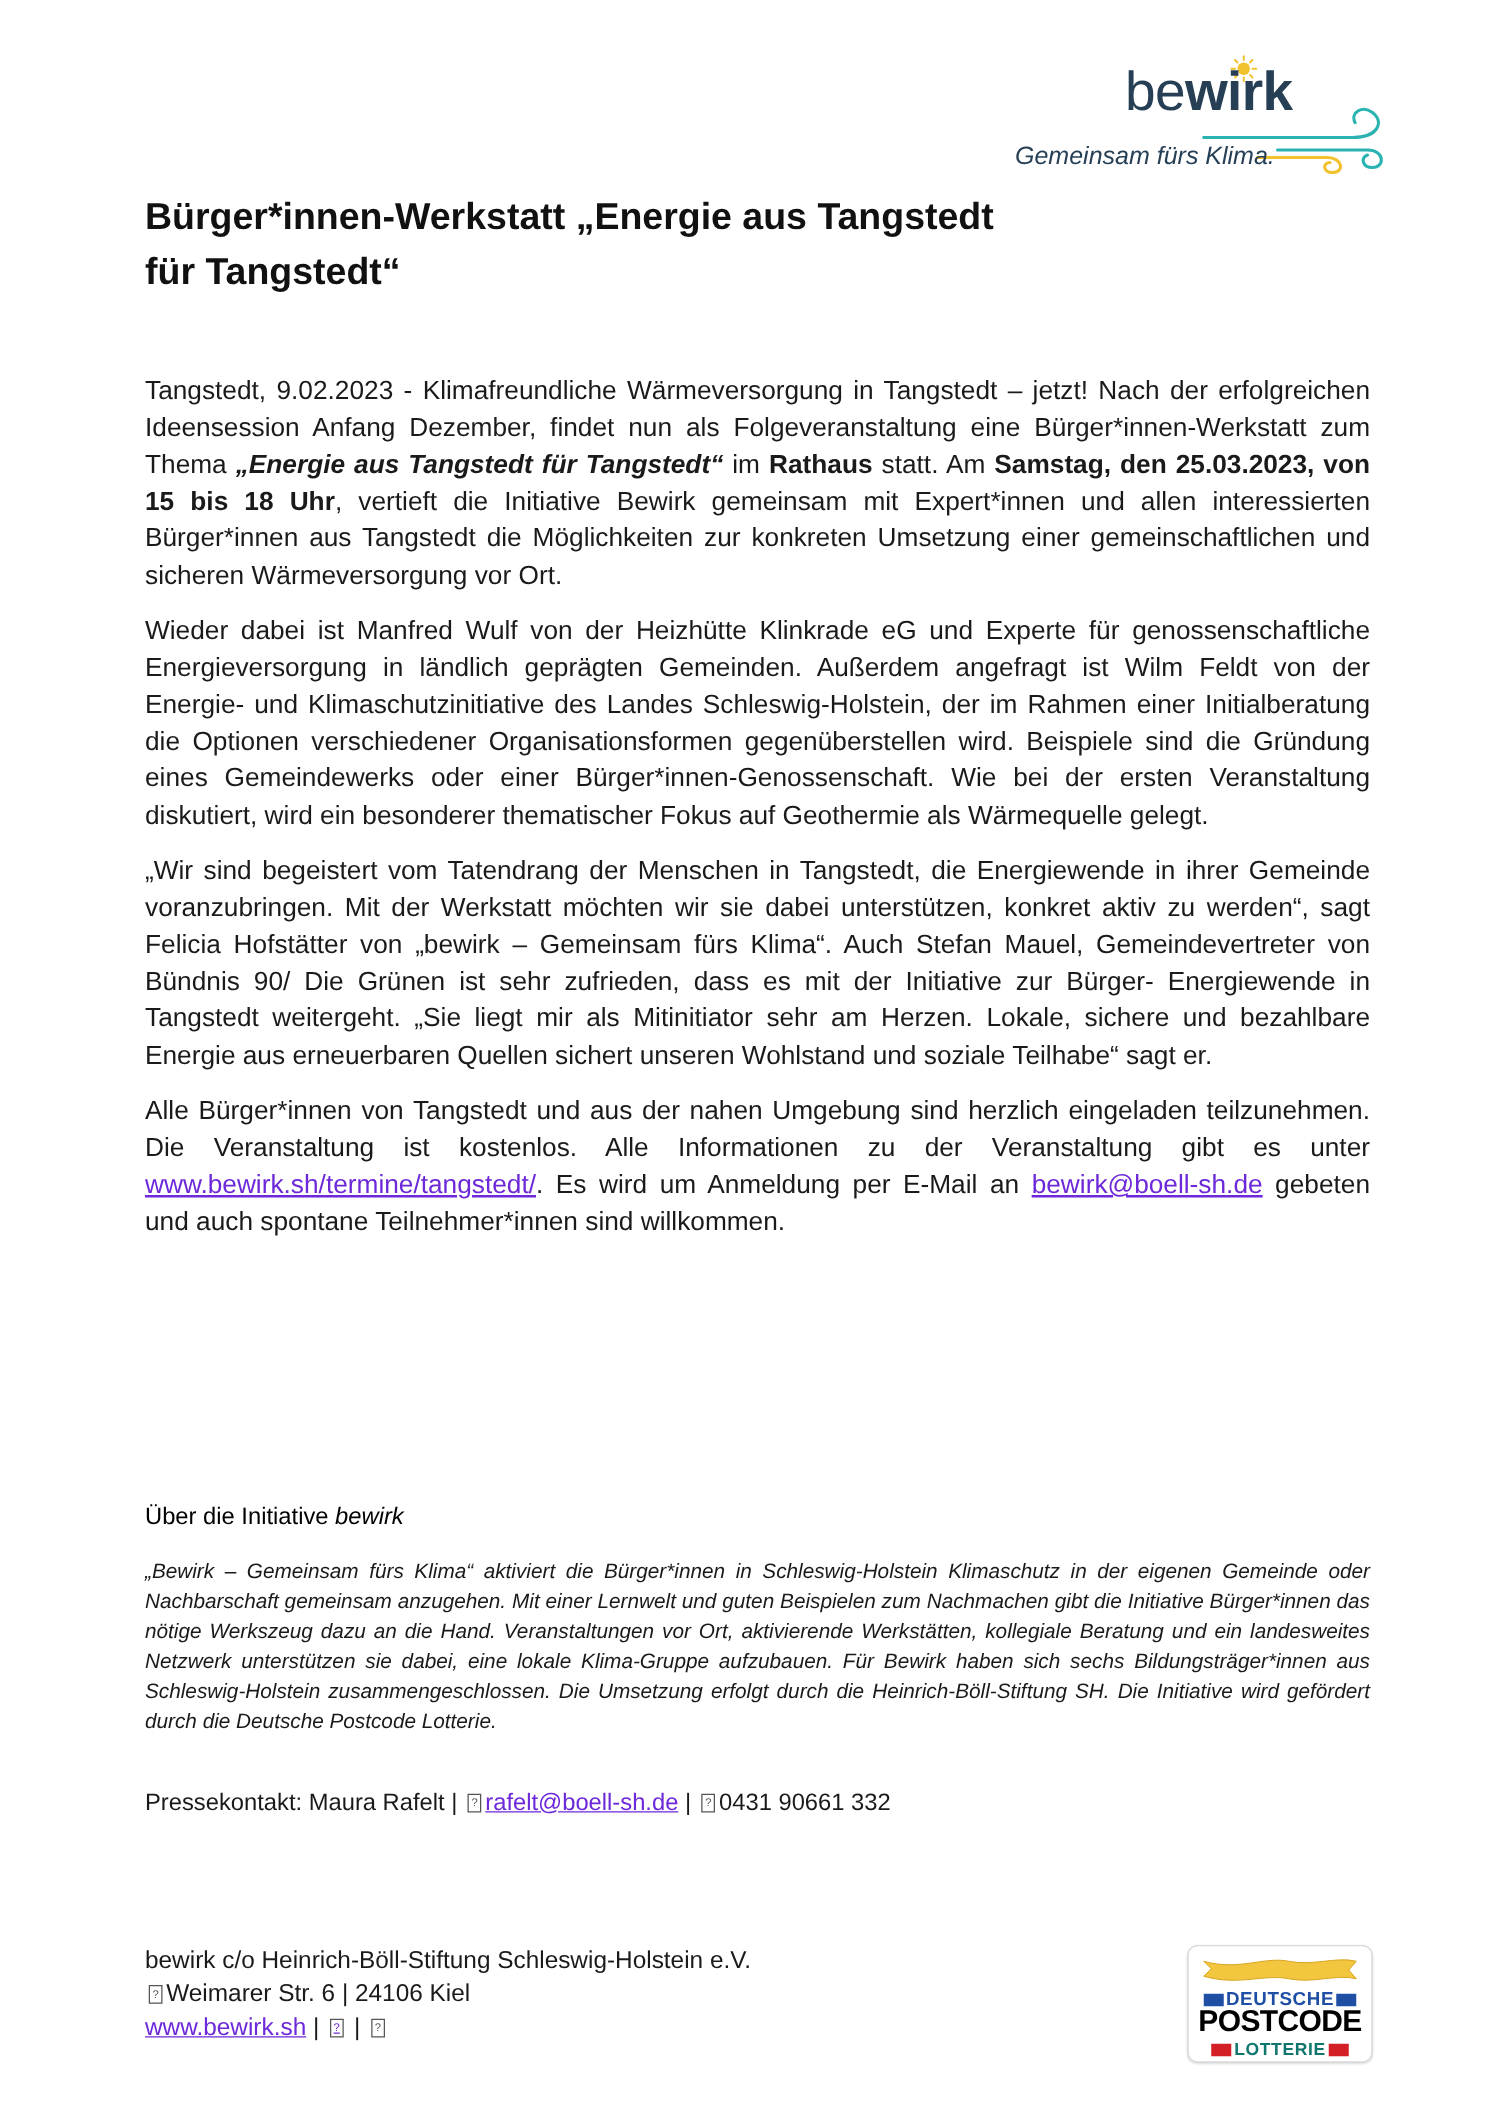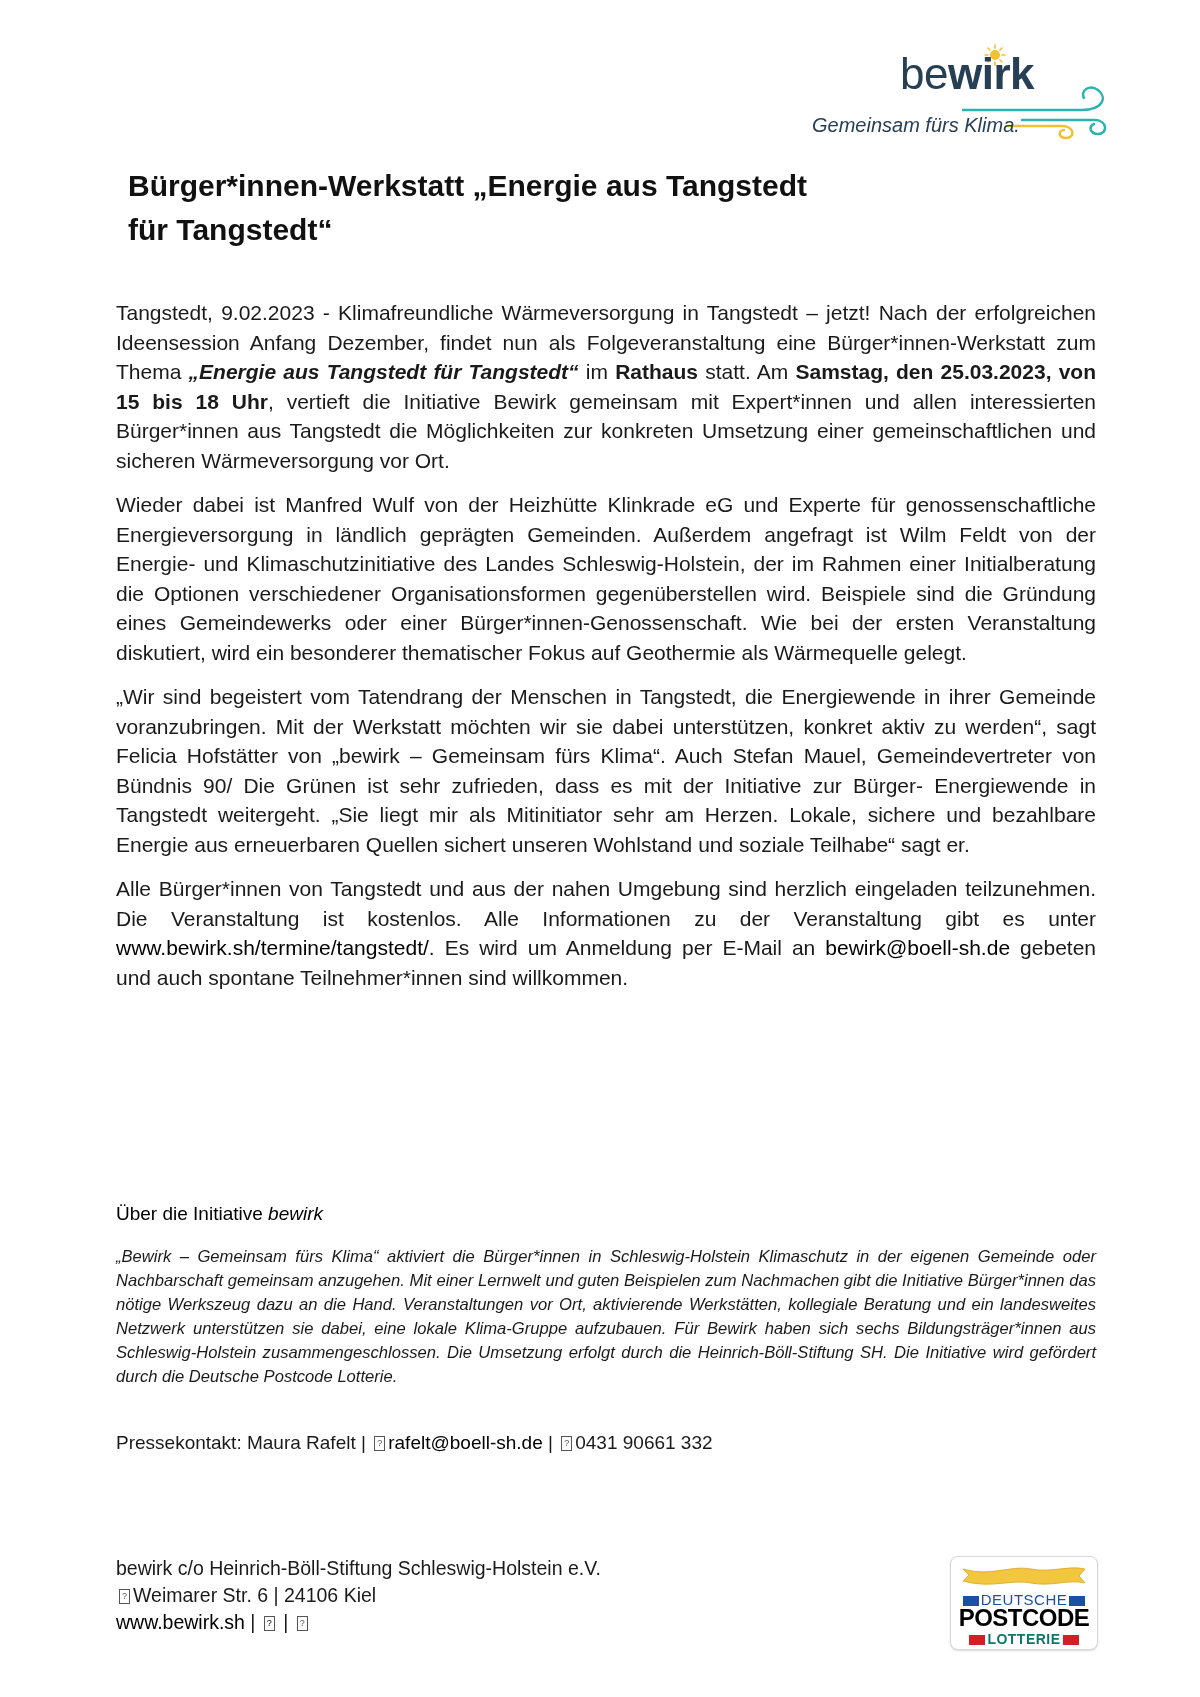--- a/index.html
+++ b/index.html
@@ -10,45 +10,45 @@
   
   .logo { position: absolute; left: 812px; top: 42px; width: 300px; height: 100px; }
   .logo-word { position: absolute; left: 88px; top: 10px; font-size: 44px; letter-spacing: -0.5px; color: #263f55; line-height: 1; }
   .logo-word .be { font-weight: 400; }
   .logo-word .wirk { font-weight: 700; }
   .logo-sun { position: absolute; left: 172px; top: 2px; }
   .logo-tagline { position: absolute; left: 0px; top: 72px; font-size: 20px; font-style: italic; color: #263f55; white-space: nowrap; }
   .logo-waves { position: absolute; left: 150px; top: 28px; }
 
   
-  .title { position: absolute; left: 116px; top: 152px; width: 700px; font-size: 30px; font-weight: 700; line-height: 44px; color: #111; margin: 12px; }
+  .title { position: absolute; left: 116px; top: 152px; width: 700px; font-size: 30px; font-weight: 700; line-height: 44px; color: #111; margin: 0; }
 
   
   .body { position: absolute; left: 116px; top: 298px; width: 980px; font-size: 21px; line-height: 29.5px; color: #1a1a1a; }
   .body p { margin: 0 0 15px 0; text-align: justify; }
   .body b { font-weight: 700; }
   .body .bi { font-weight: 700; font-style: italic; }
-  a.link { color: #000000; }
+  a.link { color: #6d28d9; text-decoration: underline; }
 
   
   .about-heading { position: absolute; left: 116px; top: 1203px; font-size: 19px; color: #000000; margin: 0; font-weight: 400; }
   .about-heading i { font-style: italic; }
   .about-text { position: absolute; left: 116px; top: 1245px; width: 980px; font-size: 16.6px; line-height: 24px; font-style: italic; text-align: justify; color: #1a1a1a; margin: 0; }
 
   .press { position: absolute; left: 116px; top: 1432px; font-size: 19px; color: #1a1a1a; white-space: nowrap; }
   .glyph { display: inline-block; width: 9px; height: 13px; border: 1px solid #555; font-size: 9px; line-height: 12px; text-align: center; vertical-align: middle; margin: 0 3px; color: #555; }
 
   
   .footer { position: absolute; left: 116px; top: 1555px; font-size: 19.5px; line-height: 27px; color: #1a1a1a; }
   .footer div { white-space: nowrap; }
 
   
   .plogo { position: absolute; left: 950px; top: 1556px; width: 146px; height: 92px; border: 1px solid #d8d8d8; border-radius: 8px; background: #fff; box-shadow: 0 1px 2px rgba(0,0,0,0.15); }
   .plogo .ribbon { position: absolute; left: 10px; top: 6px; }
-  .plogo .l1 { position: absolute; left: 6px; top: 34px; width: 134px; text-align: center; font-size: 15px; font-weight: 400; color: #1f4fa5; letter-spacing: 0.5px; }
+  .plogo .l1 { position: absolute; left: 6px; top: 34px; width: 134px; text-align: center; font-size: 15px; font-weight: 700; color: #1f4fa5; letter-spacing: 0.5px; }
   .plogo .l2 { position: absolute; left: 4px; top: 48px; width: 138px; text-align: center; font-size: 24px; font-weight: 700; color: #000000; letter-spacing: -0.5px; line-height: 26px; }
   .plogo .l3 { position: absolute; left: 6px; top: 74px; width: 134px; text-align: center; font-size: 14px; font-weight: 700; color: #0f766e; letter-spacing: 0.5px; }
   .sq { display: inline-block; width: 16px; height: 10px; vertical-align: middle; margin: 0 2px; }
 </style>
 </head>
 <body>
 
 <div class="page">
 
   <div class="logo">

